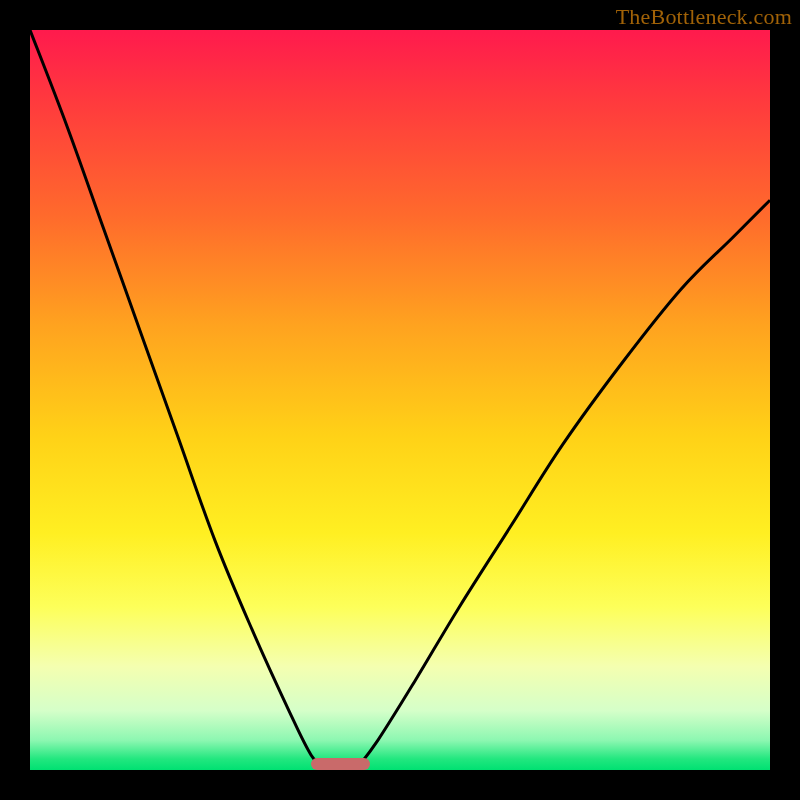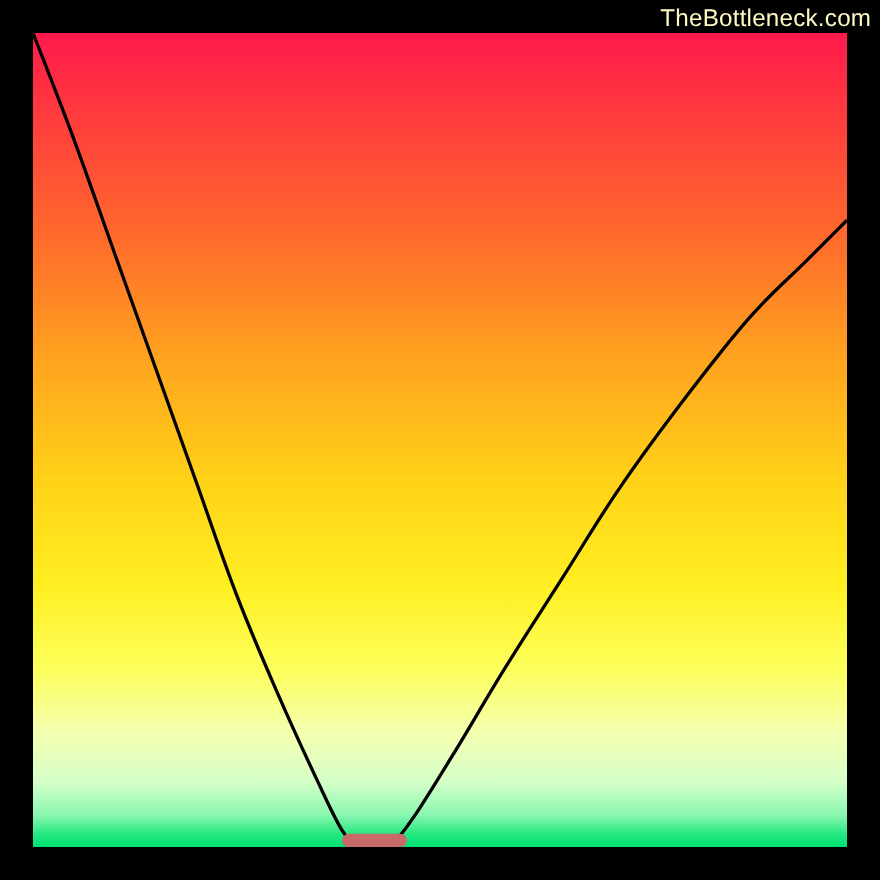--- a/index.html
+++ b/index.html
@@ -36,23 +36,23 @@
       #d5ffc9 92%,
       #8cf7b1 96%,
       #22e77f 98.5%,
       #00e172 100%
     );
   }
   .watermark {
     position: absolute;
     top: 4px;
     right: 8px;
-    font-family: Liberation Sans, sans-serif;
+    font-family: Liberation Serif, serif;
     font-size: 22px;
-    color: #fef9c3;
+    color: #a16207;
     letter-spacing: 0.2px;
   }
   .marker {
     position: absolute;
     height: 12px;
     border-radius: 6px;
     background: #c96a6a;
   }
   svg.curves {
     position: absolute;

